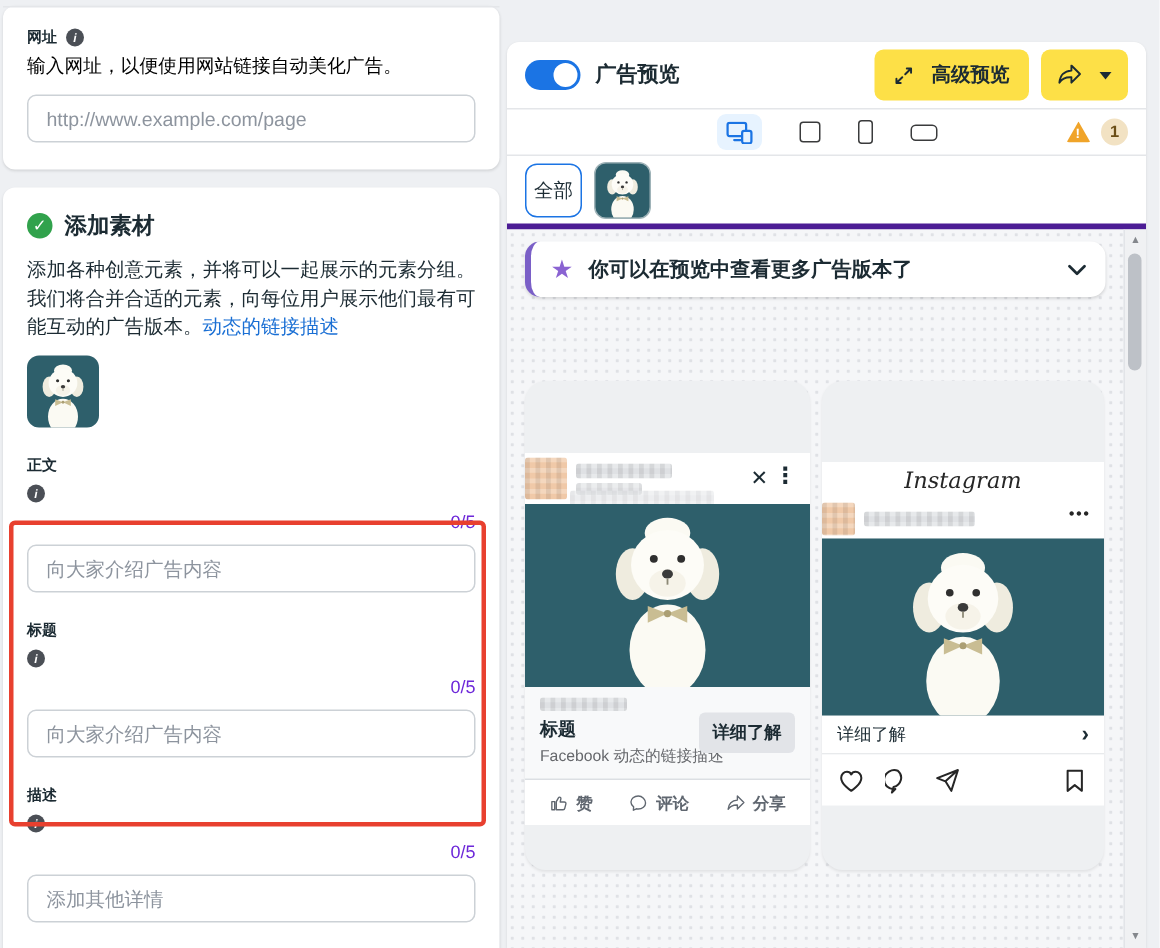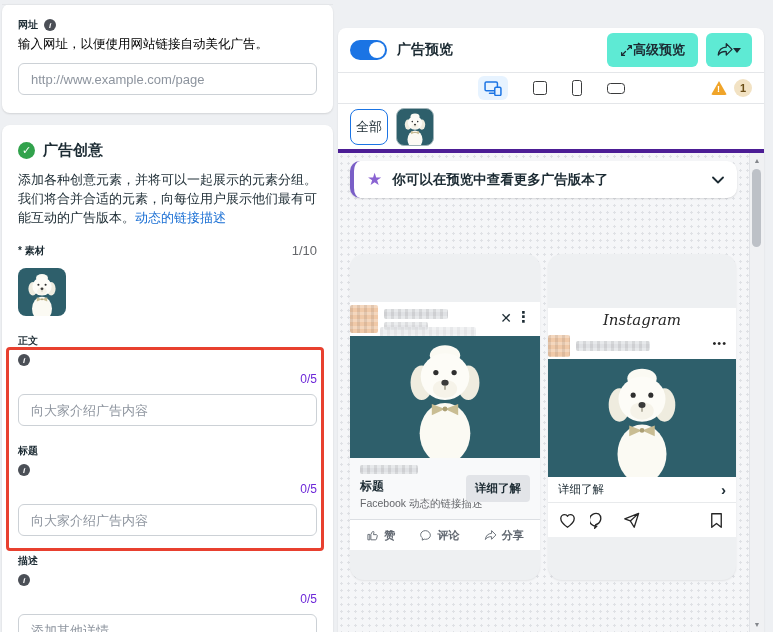--- a/index.html
+++ b/index.html
@@ -49,22 +49,22 @@
 
   
   .right-col { position:absolute; left:338px; top:28px; right:9px; bottom:0; background:#fff;
     border-radius:8px 8px 0 0; box-shadow:0 1px 2px rgba(0,0,0,.10);
     display:flex; flex-direction:column; overflow:hidden; }
   .rp-header { flex:0 0 45px; display:flex; align-items:center; padding:0 12px; border-bottom:1px solid #e4e6e9; }
   .toggle { width:37px; height:20px; border-radius:10px; background:#1b74e4; position:relative; cursor:pointer; flex:0 0 37px; }
   .toggle .knob { position:absolute; right:2px; top:2px; width:16px; height:16px; border-radius:50%; background:#fff; }
   .toggle-label { margin-left:10px; font-size:14px; font-weight:600; }
   .rp-header .spacer { flex:1; }
-  .hdr-btn { height:34px; background:#5eead4; border:none; border-radius:6px; padding:0 13px;
-    display:inline-flex; align-items:center; gap:0; font-size:13px; font-weight:600; color:#1c2b33; cursor:pointer;
+  .hdr-btn { height:34px; background:#fde047; border:none; border-radius:6px; padding:0 13px;
+    display:inline-flex; align-items:center; gap:12px; font-size:13px; font-weight:600; color:#1c2b33; cursor:pointer;
     font-family:"Liberation Sans","DejaVu Sans",sans-serif; }
   .share-btn { margin-left:8px; padding:0 11px; }
   .rp-toolbar { flex:0 0 31px; display:flex; align-items:center; padding:0 12px; border-bottom:1px solid #e4e6e9; }
   .tb-side { flex:1; display:flex; align-items:center; }
   .tb-side.right { justify-content:flex-end; gap:7px; }
   .fmt-icons { display:flex; align-items:center; gap:25px; }
   .fmt-btn { display:flex; align-items:center; justify-content:center; cursor:pointer; }
   .fmt-btn.selected { background:#e7f3ff; border-radius:6px; width:30px; height:24px; }
   .sq { width:14px; height:14px; border:1.6px solid #3a3b3c; border-radius:2.5px; }
   .ph { width:10px; height:16px; border:1.6px solid #3a3b3c; border-radius:2.5px; }
@@ -157,28 +157,24 @@
       <span class="lbl">网址</span>
       <span class="info-dot">i</span>
     </div>
     <div class="helper">输入网址，以便使用网站链接自动美化广告。</div>
     <input class="text-input" type="text" placeholder="http://www.example.com/page" style="">
   </div>
 
   <div class="card card-main">
     <div class="sec-head">
       <span class="check-circle">✓</span>
-      <span class="sec-title">广告创意</span>
+      <span class="sec-title">添加素材</span>
     </div>
     <div class="sec-desc"><span>添加各种创意元素，并将可以一起展示的元素分组。我们将合并合适的元素，向每位用户展示他们最有可能互动的广告版本。</span><a class="blue-link">动态的链接描述</a></div>
 
-    <div class="material-row">
-      <span class="lbl">* 素材</span>
-      <span class="material-count">1/10</span>
-    </div>
 
     <div class="thumb48">
   <svg viewBox="0 0 120 130" preserveAspectRatio="xMidYMax meet" xmlns="http://www.w3.org/2000/svg">
     <ellipse cx="60" cy="102" rx="25" ry="30" fill="#fbfaf3"></ellipse>
     <polygon points="47,73 60,78 47,84" fill="#c9bd93"></polygon>
     <polygon points="73,73 60,78 73,84" fill="#c9bd93"></polygon>
     <circle cx="60" cy="78" r="2.4" fill="#ab9f74"></circle>
     <ellipse cx="37" cy="52" rx="11" ry="17" fill="#efecdf"></ellipse>
     <ellipse cx="83" cy="52" rx="11" ry="17" fill="#efecdf"></ellipse>
     <ellipse cx="60" cy="25" rx="15" ry="10" fill="#fbfaf3"></ellipse>

